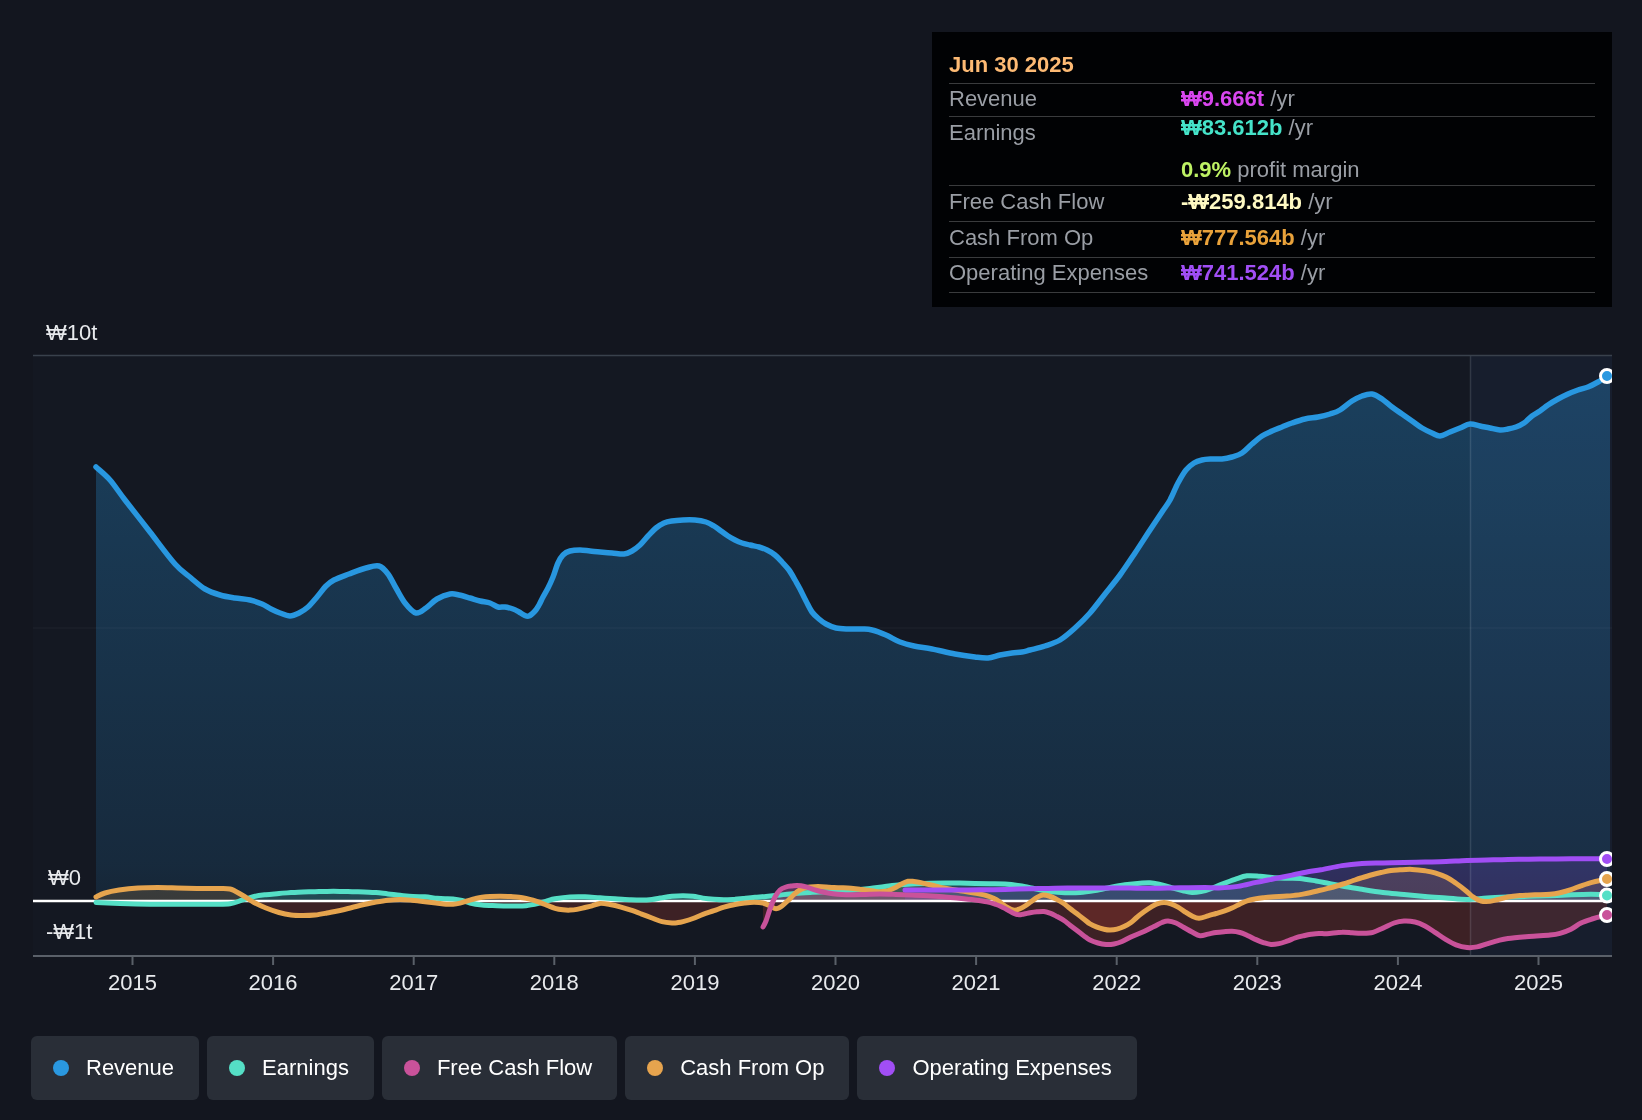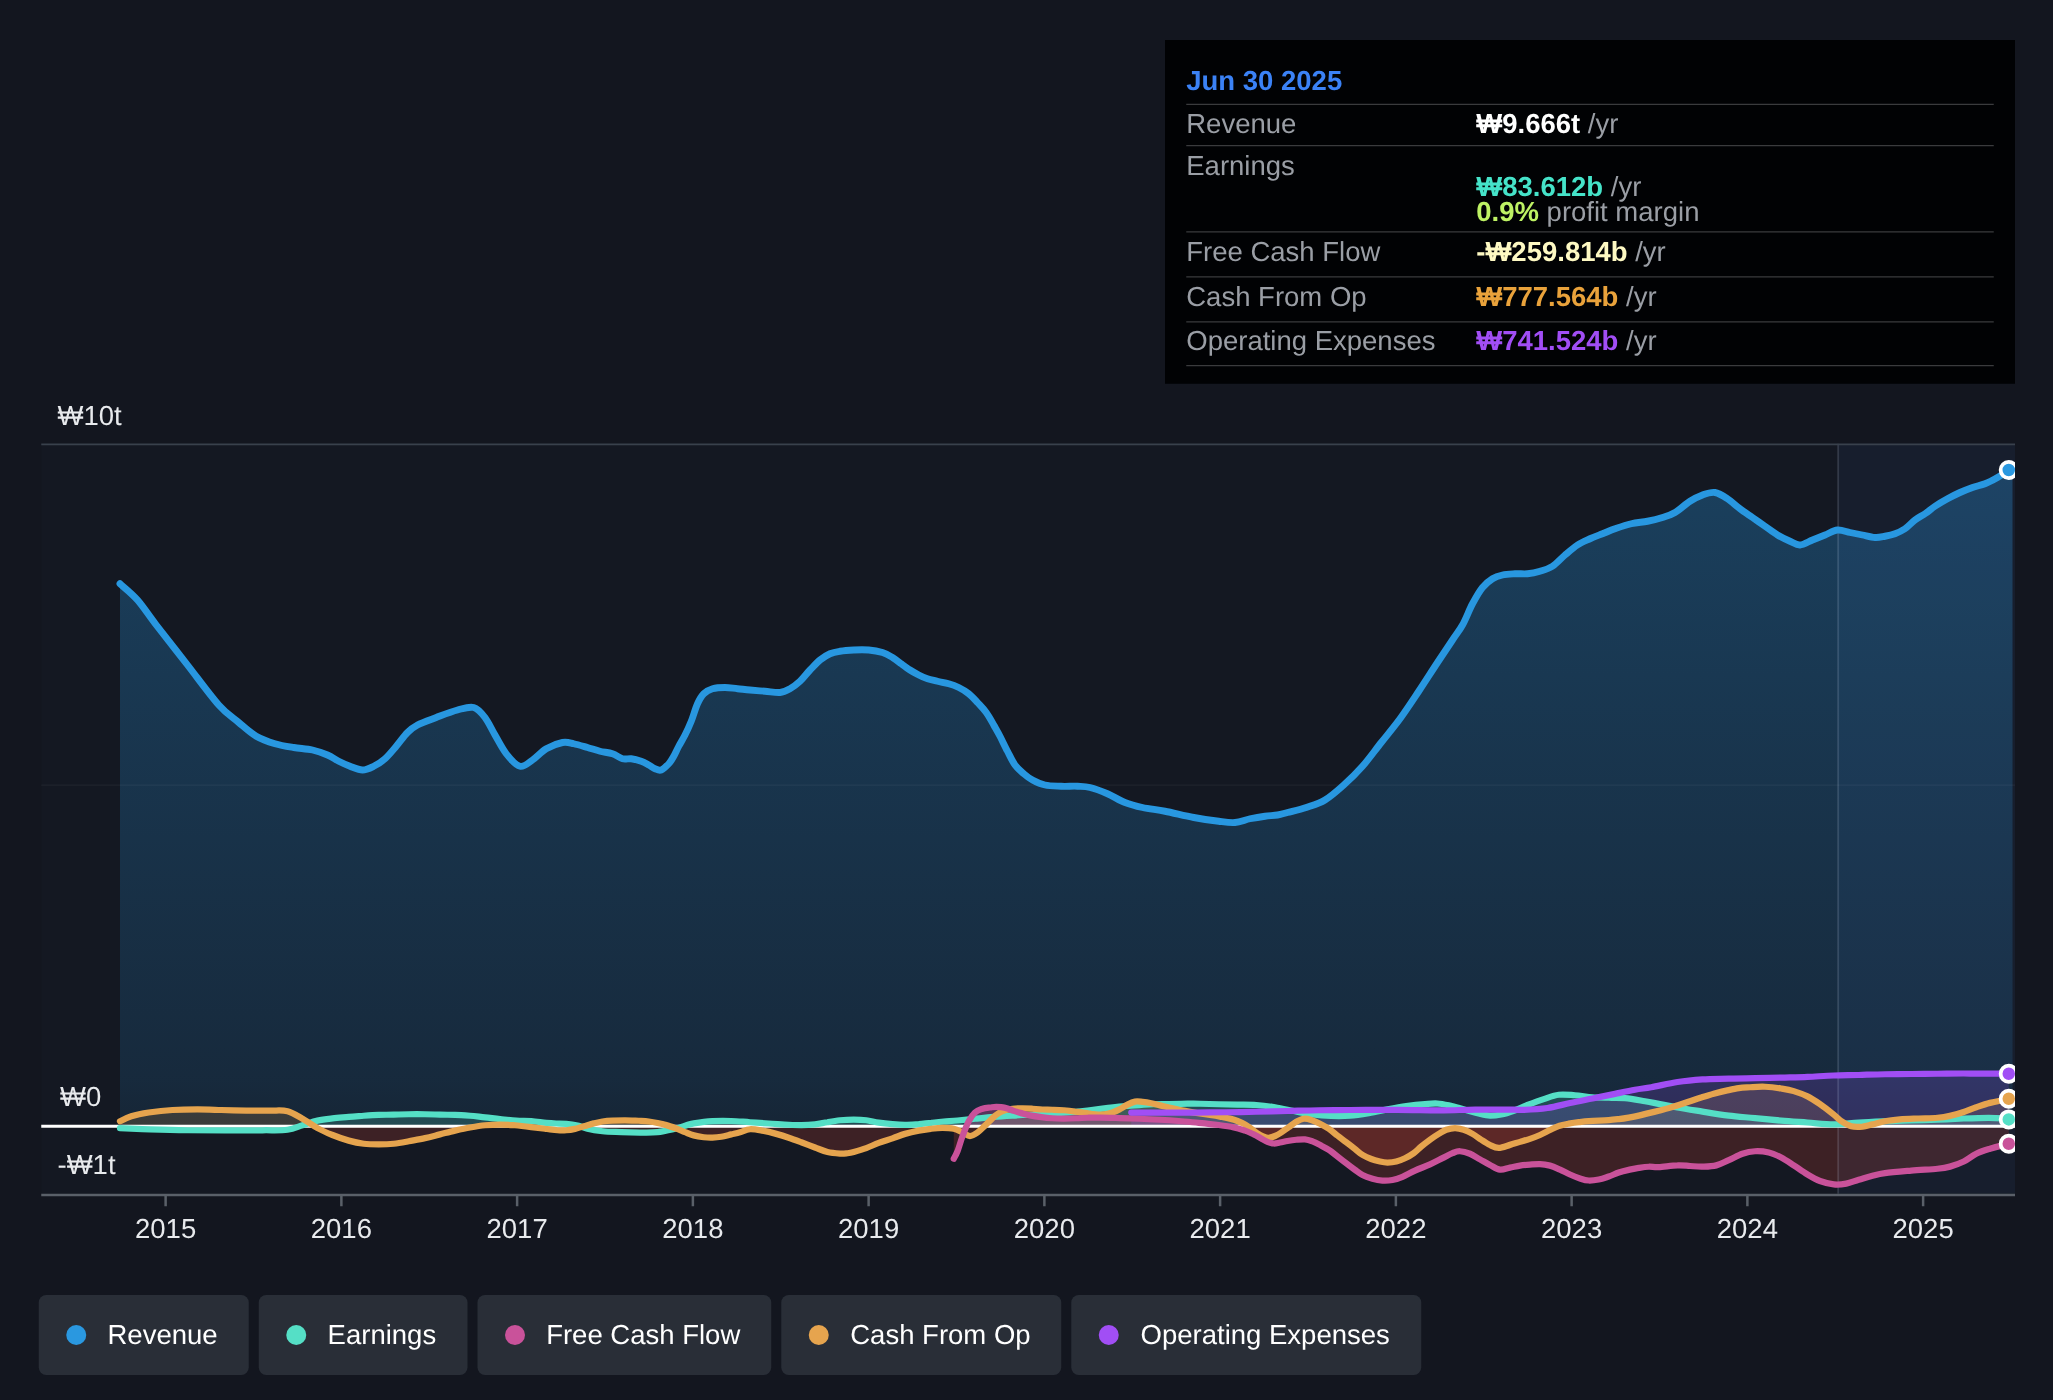--- a/index.html
+++ b/index.html
@@ -1,17 +1,17 @@
 <!DOCTYPE html>
 <html><head><meta charset="utf-8"><style>
 * { margin:0; padding:0; box-sizing:border-box; }
 html,body { width:1642px; height:1120px; background:#13161F; font-family:"Liberation Sans", sans-serif; overflow:hidden; position:relative; }
 svg { position:absolute; left:0; top:0; }
 .tip { position:absolute; left:932px; top:32px; width:680px; height:275px; background:#010204; }
-.tip .t { position:absolute; left:17px; font-size:22px; font-weight:bold; color:#3b82f6; line-height:24px; }
+.tip .t { position:absolute; left:17px; font-size:22px; font-weight:bold; color:#fdba74; line-height:24px; }
 .tip .sep { position:absolute; left:17px; right:17px; height:1px; background:#3a3b3d; }
 .tip .l { position:absolute; left:17px; font-size:22px; color:#9a9ea5; line-height:24px; }
 .tip .v { position:absolute; left:249px; font-size:22px; color:#fff; line-height:24px; }
 .tip .g { color:#9a9ea5; font-weight:normal; }
 .legend { position:absolute; left:31px; top:1036px; display:flex; gap:8px; }
 .chip { background:#292E37; border-radius:6px; height:64px; display:flex; align-items:center; padding:0 25px 0 22px; font-size:22px; color:#fff; white-space:nowrap; }
 .chip .dot { width:16px; height:16px; border-radius:50%; margin-right:17px; flex:none; }
 </style></head>
 <body>
 <svg width="1642" height="1120">
@@ -98,23 +98,23 @@
 </svg>
 <div class="tip">
 <div class="t" style="top:21px">Jun 30 2025</div>
 <div class="sep" style="top:51px"></div>
 <div class="sep" style="top:84px"></div>
 <div class="sep" style="top:153px"></div>
 <div class="sep" style="top:189px"></div>
 <div class="sep" style="top:224.5px"></div>
 <div class="sep" style="top:260px"></div>
 <div class="l" style="top:55px">Revenue</div>
-<div class="v" style="top:55px"><b style="color:#ffffff">₩9.666t</b><span class="g"> /yr</span></div>
+<div class="v" style="top:55px"><b style="color:#d946ef">₩9.666t</b><span class="g"> /yr</span></div>
 <div class="l" style="top:89px">Earnings</div>
-<div class="v" style="top:106px"><b style="color:#45E3C9">₩83.612b</b><span class="g"> /yr</span></div>
+<div class="v" style="top:84px"><b style="color:#45E3C9">₩83.612b</b><span class="g"> /yr</span></div>
 <div class="v" style="top:125.5px"><b style="color:#bef264">0.9%</b><span class="g"> profit margin</span></div>
 <div class="l" style="top:158px">Free Cash Flow</div>
 <div class="v" style="top:158px"><b style="color:#fef9c3">-₩259.814b</b><span class="g"> /yr</span></div>
 <div class="l" style="top:193.5px">Cash From Op</div>
 <div class="v" style="top:193.5px"><b style="color:#E9A23B">₩777.564b</b><span class="g"> /yr</span></div>
 <div class="l" style="top:228.5px">Operating Expenses</div>
 <div class="v" style="top:228.5px"><b style="color:#A14EF5">₩741.524b</b><span class="g"> /yr</span></div>
 </div>
 <div class="legend">
 <div class="chip"><span class="dot" style="background:#2A98E0"></span>Revenue</div>

